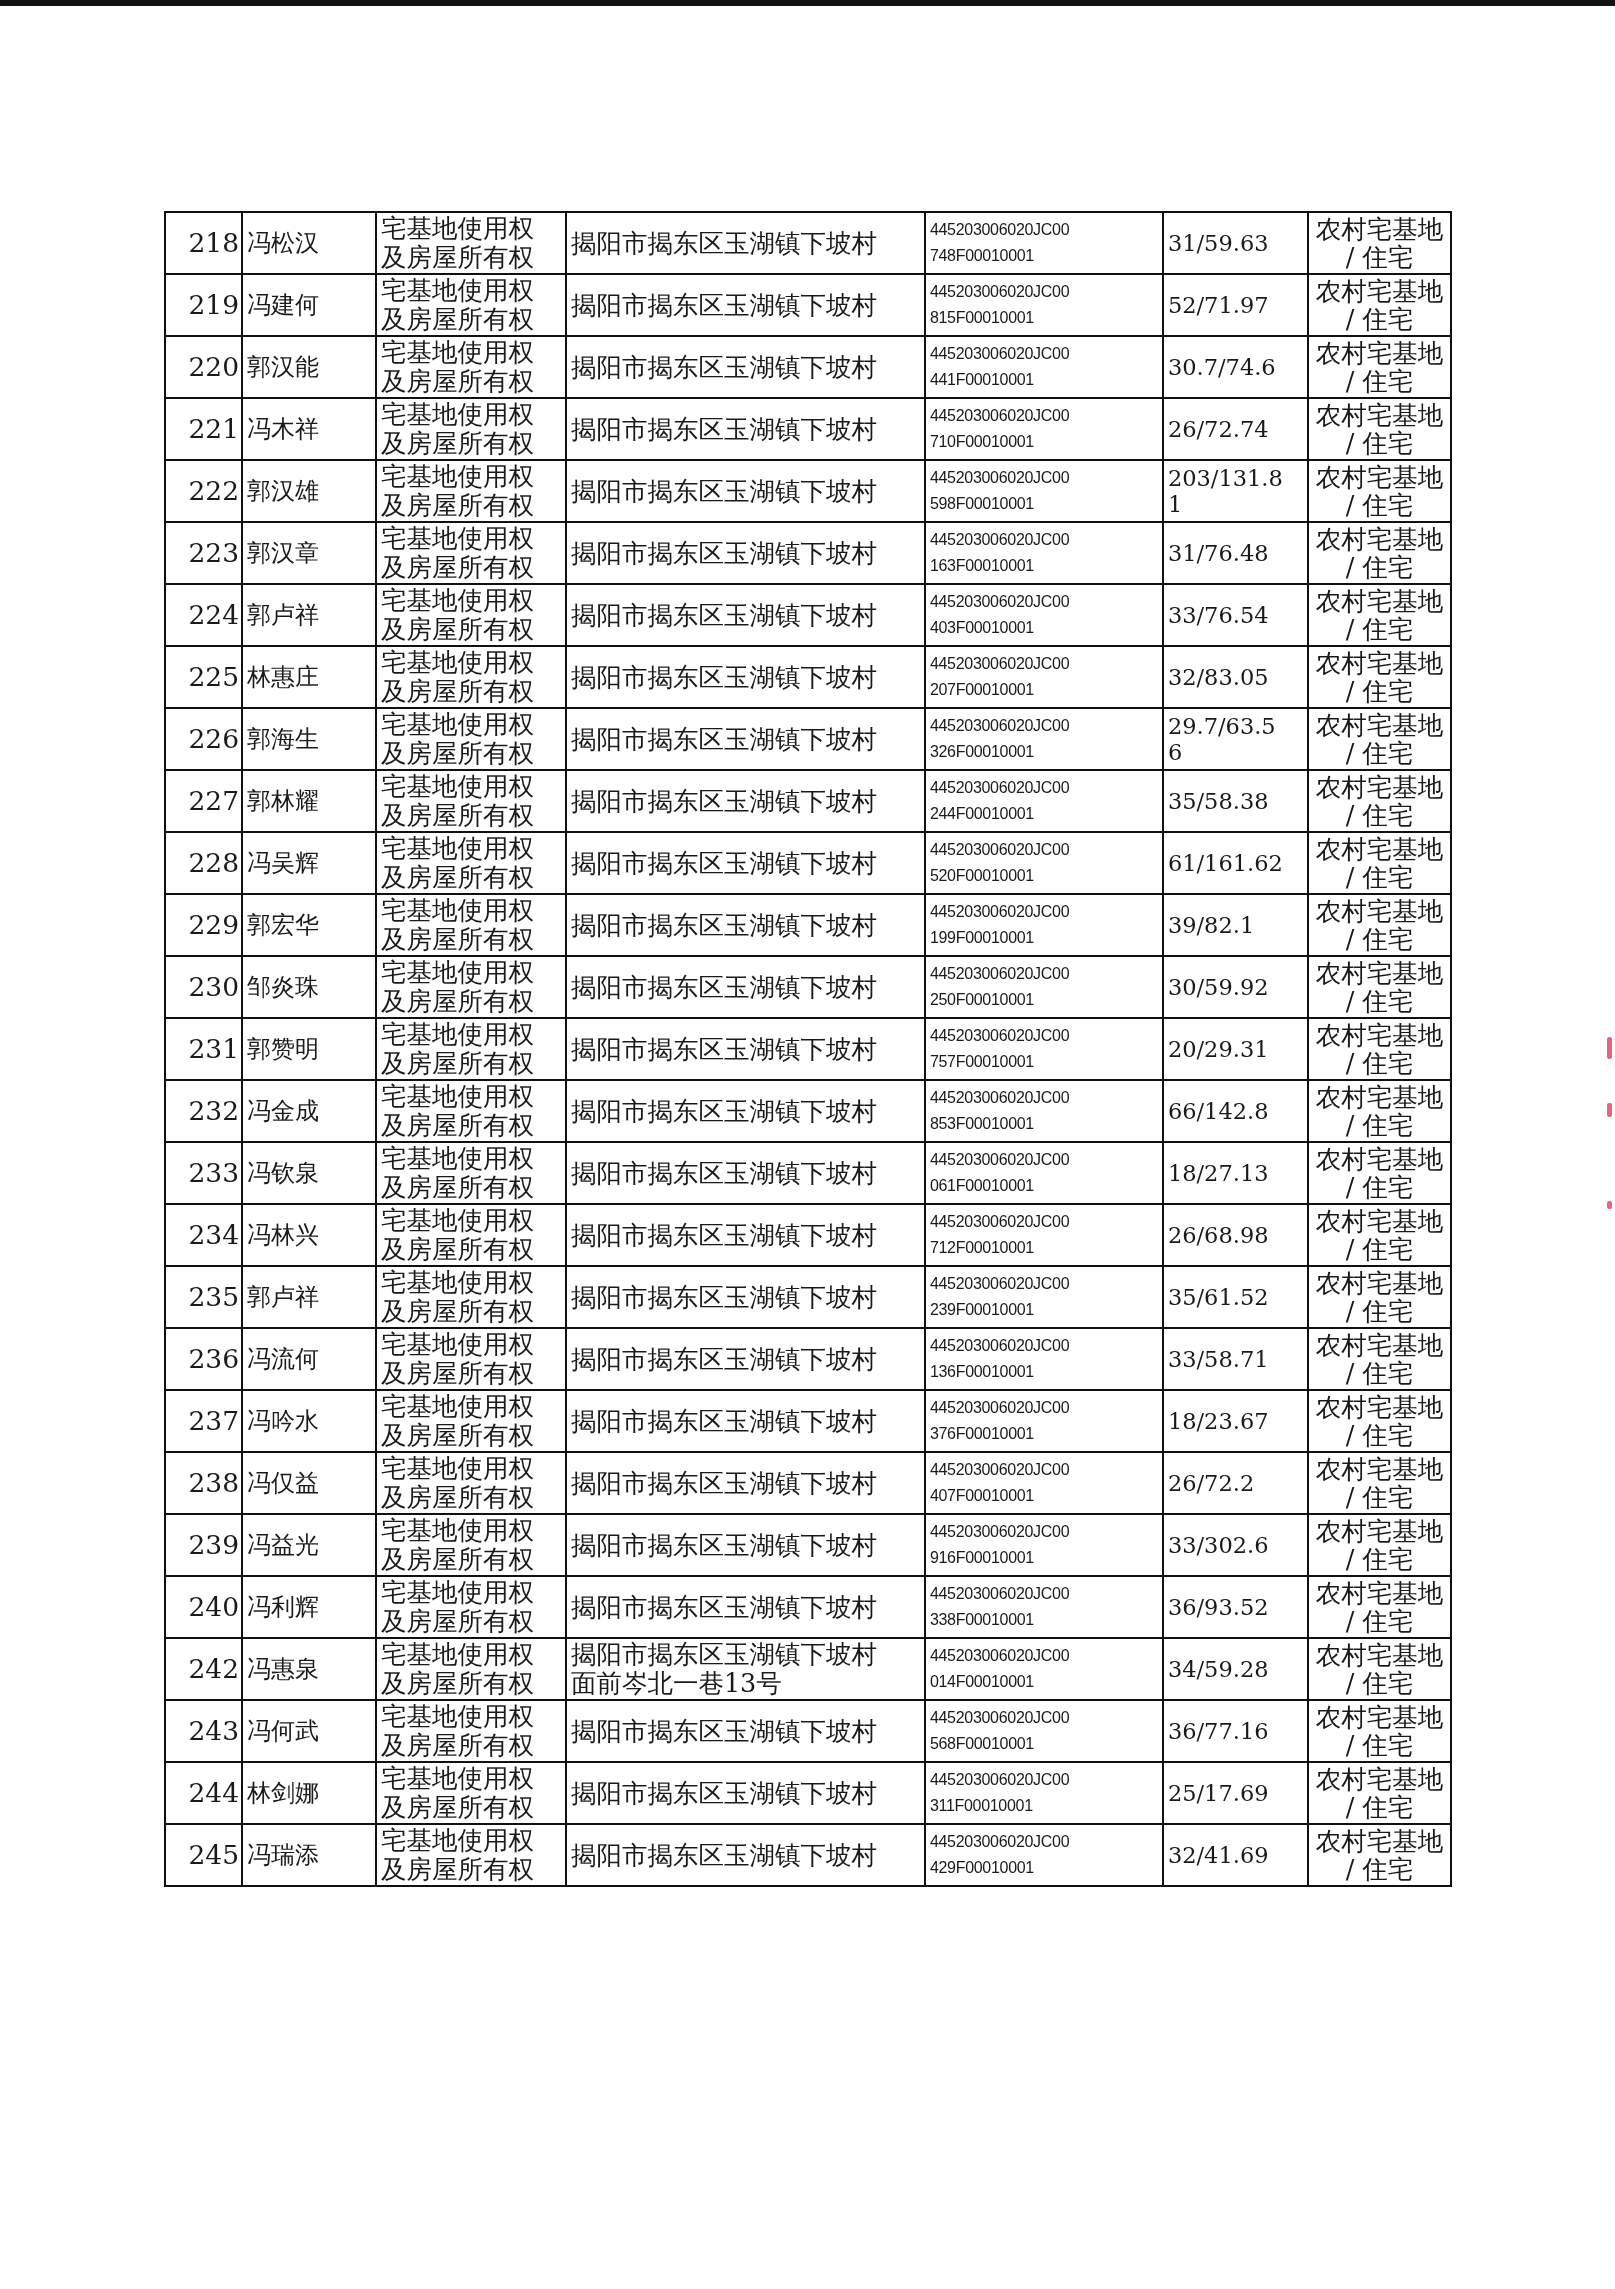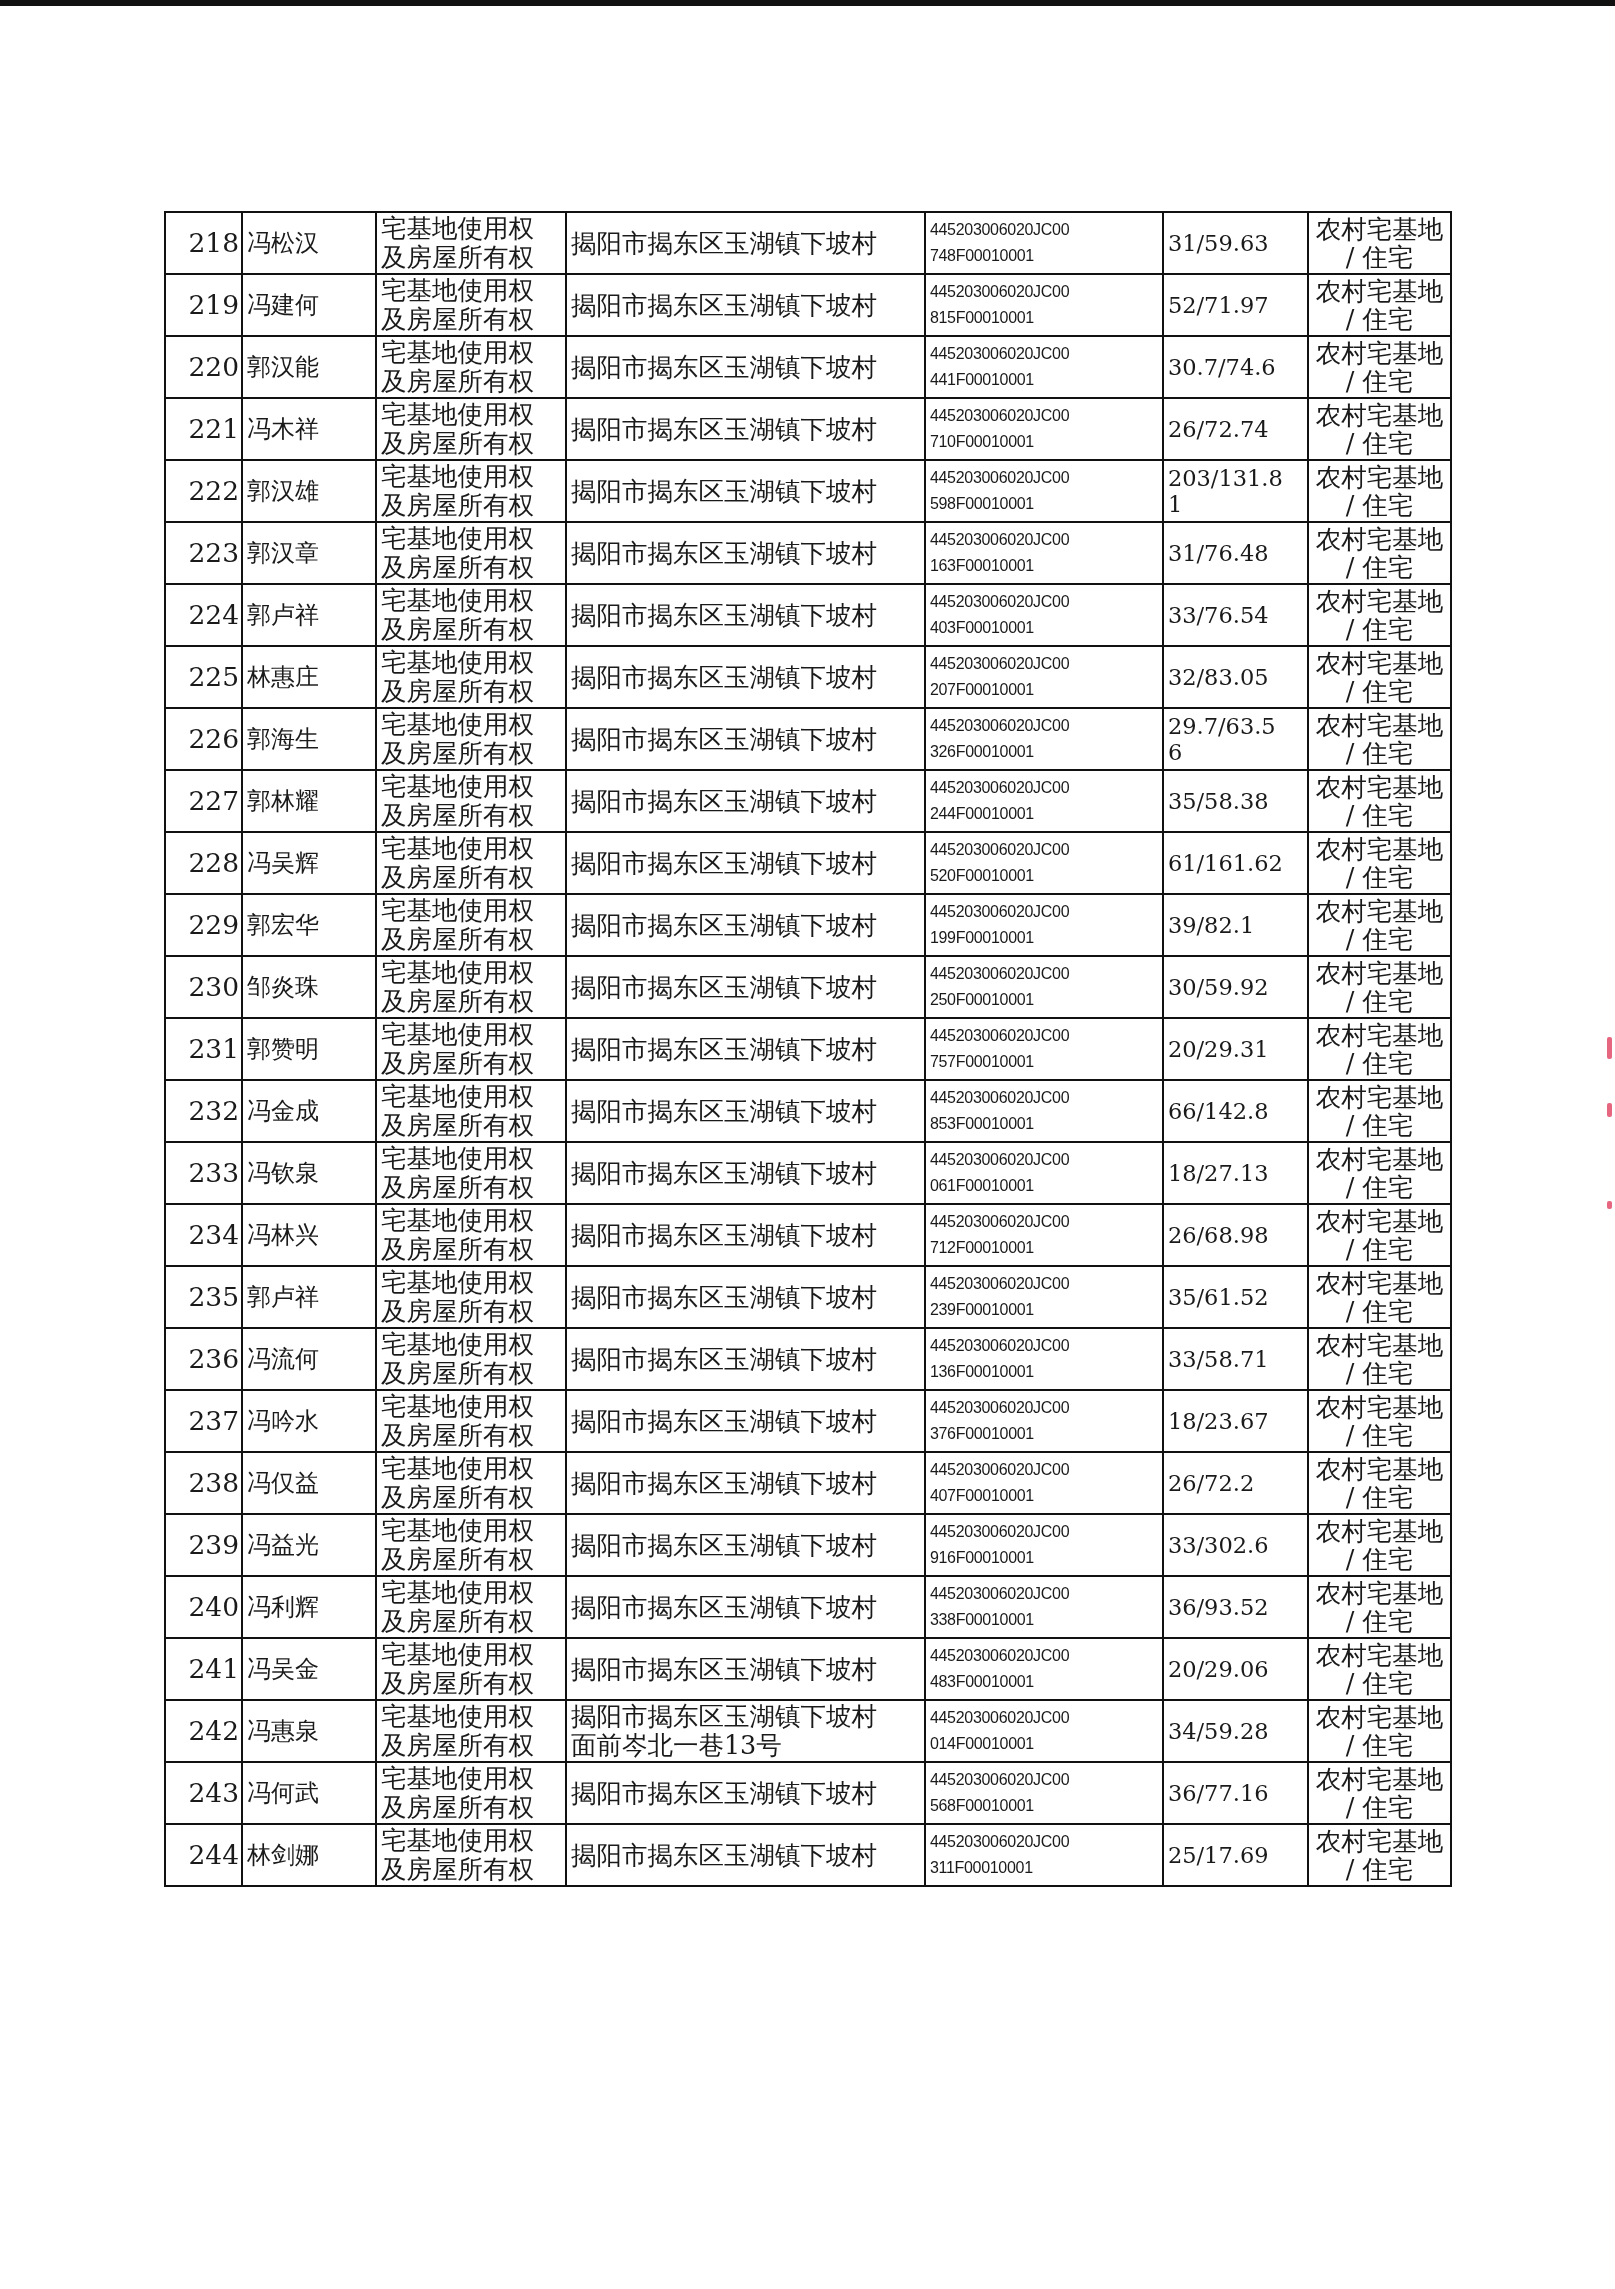--- a/index.html
+++ b/index.html
@@ -316,32 +316,20 @@
     <td class="c-right">宅基地使用权
 及房屋所有权</td>
     <td class="c-addr">揭阳市揭东区玉湖镇下坡村</td>
     <td class="c-code">445203006020JC00
 338F00010001</td>
     <td class="c-area">36/93.52</td>
     <td class="c-use">农村宅基地
 / 住宅</td>
   </tr>
       <tr>
-    <td class="c-no">241</td>
-    <td class="c-name">冯吴金</td>
-    <td class="c-right">宅基地使用权
-及房屋所有权</td>
-    <td class="c-addr">揭阳市揭东区玉湖镇下坡村</td>
-    <td class="c-code">445203006020JC00
-483F00010001</td>
-    <td class="c-area">20/29.06</td>
-    <td class="c-use">农村宅基地
-/ 住宅</td>
-  </tr>
-      <tr>
     <td class="c-no">242</td>
     <td class="c-name">冯惠泉</td>
     <td class="c-right">宅基地使用权
 及房屋所有权</td>
     <td class="c-addr">揭阳市揭东区玉湖镇下坡村
 面前岑北一巷13号</td>
     <td class="c-code">445203006020JC00
 014F00010001</td>
     <td class="c-area">34/59.28</td>
     <td class="c-use">农村宅基地
@@ -361,18 +349,30 @@
   </tr>
       <tr>
     <td class="c-no">244</td>
     <td class="c-name">林剑娜</td>
     <td class="c-right">宅基地使用权
 及房屋所有权</td>
     <td class="c-addr">揭阳市揭东区玉湖镇下坡村</td>
     <td class="c-code">445203006020JC00
 311F00010001</td>
     <td class="c-area">25/17.69</td>
+    <td class="c-use">农村宅基地
+/ 住宅</td>
+  </tr>
+      <tr>
+    <td class="c-no">245</td>
+    <td class="c-name">冯瑞添</td>
+    <td class="c-right">宅基地使用权
+及房屋所有权</td>
+    <td class="c-addr">揭阳市揭东区玉湖镇下坡村</td>
+    <td class="c-code">445203006020JC00
+429F00010001</td>
+    <td class="c-area">32/41.69</td>
     <td class="c-use">农村宅基地
 / 住宅</td>
   </tr>
     </tbody>
 </table>
 
 
 </body></html>

